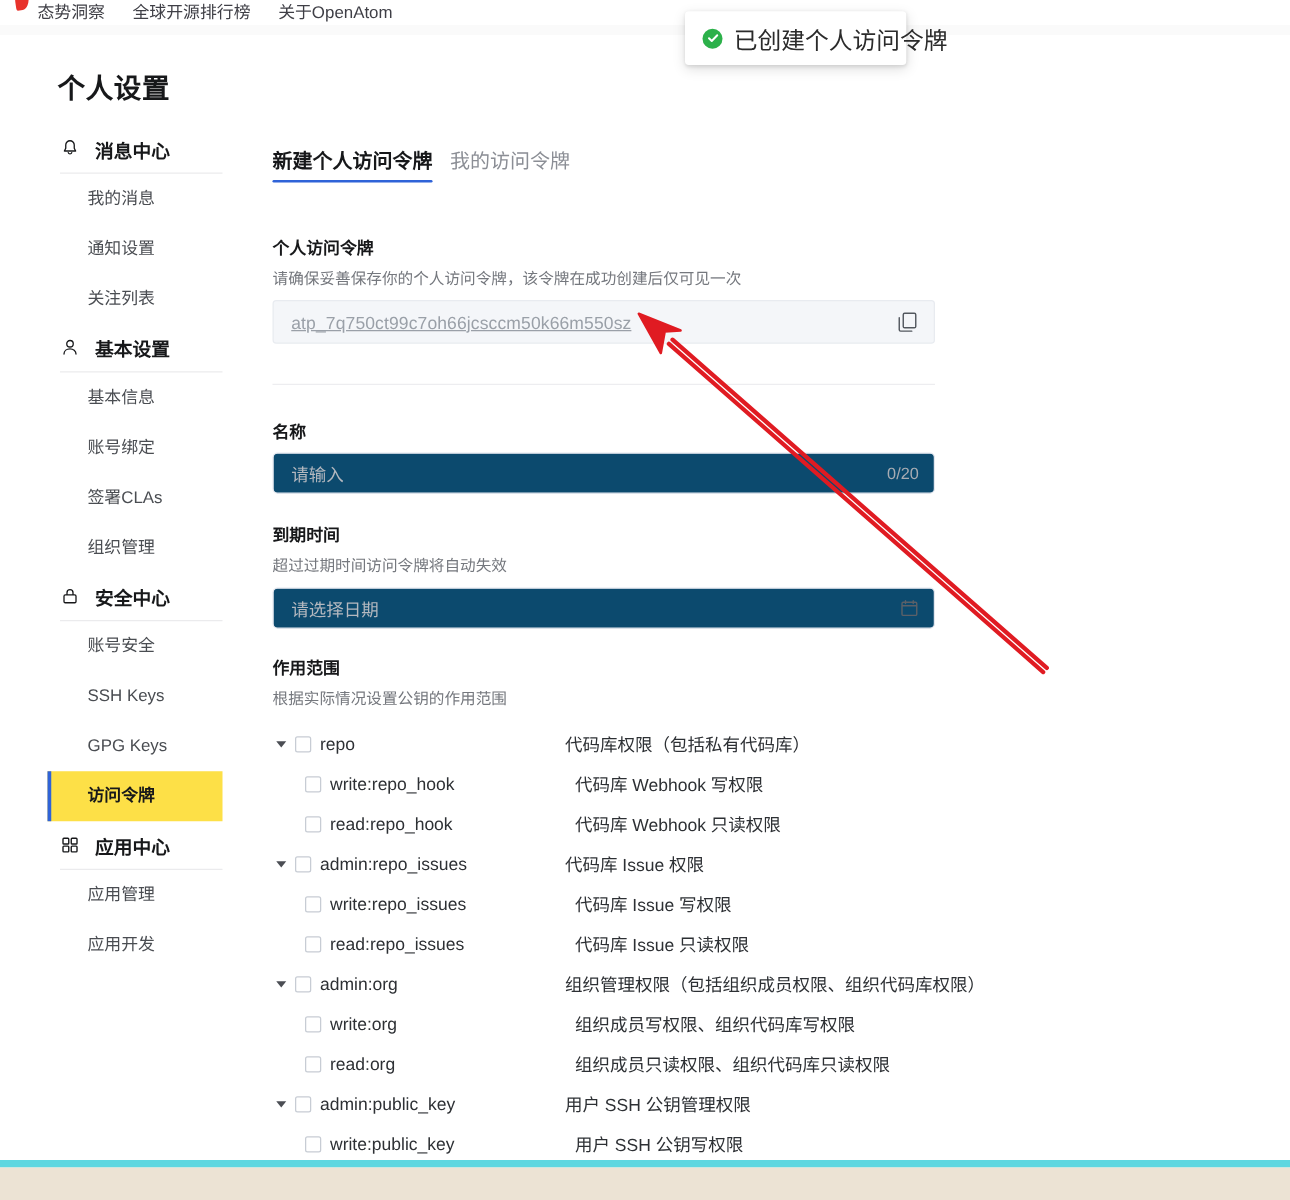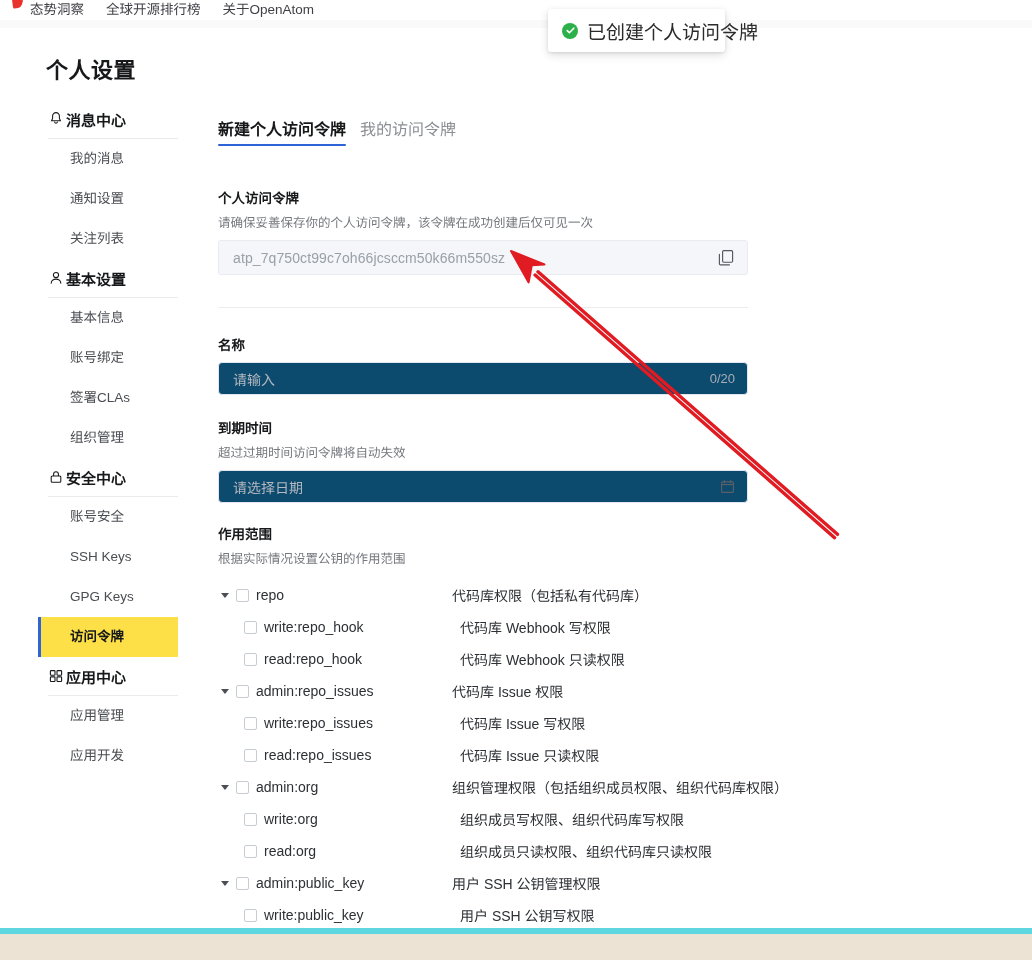--- a/index.html
+++ b/index.html
@@ -68,21 +68,21 @@
     position: absolute; left: 46px; top: 52px;
     font-size: 22px; font-weight: 700; color: #17181a; letter-spacing: 0.5px;
   }
 
   
   .sidebar {
     position: absolute; left: 38px; top: 100px; width: 140px;
   }
   .side-group { margin-bottom: 0px; }
   .side-head {
-    display: flex; align-items: center; gap: 2px;
+    display: flex; align-items: center; gap: 12px;
     height: 38px; padding-left: 10px; box-sizing: border-box;
   }
   .side-head-label { font-size: 15px; font-weight: 700; color: #17181a; }
   .side-rule { height: 1px; background: #ebebed; margin: 0 0 0 10px; width: 130px; }
   .side-item {
     display: block; height: 40px; line-height: 40px;
     padding-left: 32px; box-sizing: border-box;
     font-size: 13.5px; color: #4a4d52; cursor: pointer;
     position: relative; width: 140px;
   }
@@ -117,21 +117,21 @@
     font-size: 12.5px; color: #75787e; margin-bottom: 9px;
   }
 
   .token-box {
     width: 530px; height: 35px; background: #f4f6f9;
     border: 1px solid #e8ebf0; border-radius: 3px;
     display: flex; align-items: center; justify-content: space-between;
     padding: 0 12px 0 14px; box-sizing: border-box;
   }
   .token-text {
-    font-size: 14px; color: #9aa0a8; letter-spacing: 0.1px; white-space: nowrap;
+    font-size: 14px; color: #9aa0a8; letter-spacing: 0.1px; white-space: nowrap; text-decoration: underline;
   }
   .copy-btn { cursor: pointer; width: 18px; height: 18px; display:block; flex:0 0 auto; }
 
   .divider { width: 530px; height: 1px; background: #ededf0; margin: 32px 0 0 0; }
 
   .text-input {
     width: 530px; height: 33px; background: #0c4a6e;
     border: 1px solid #e3e7ef; border-radius: 4px;
     display: flex; align-items: center; justify-content: space-between;
     padding: 0 12px 0 14px; box-sizing: border-box;

